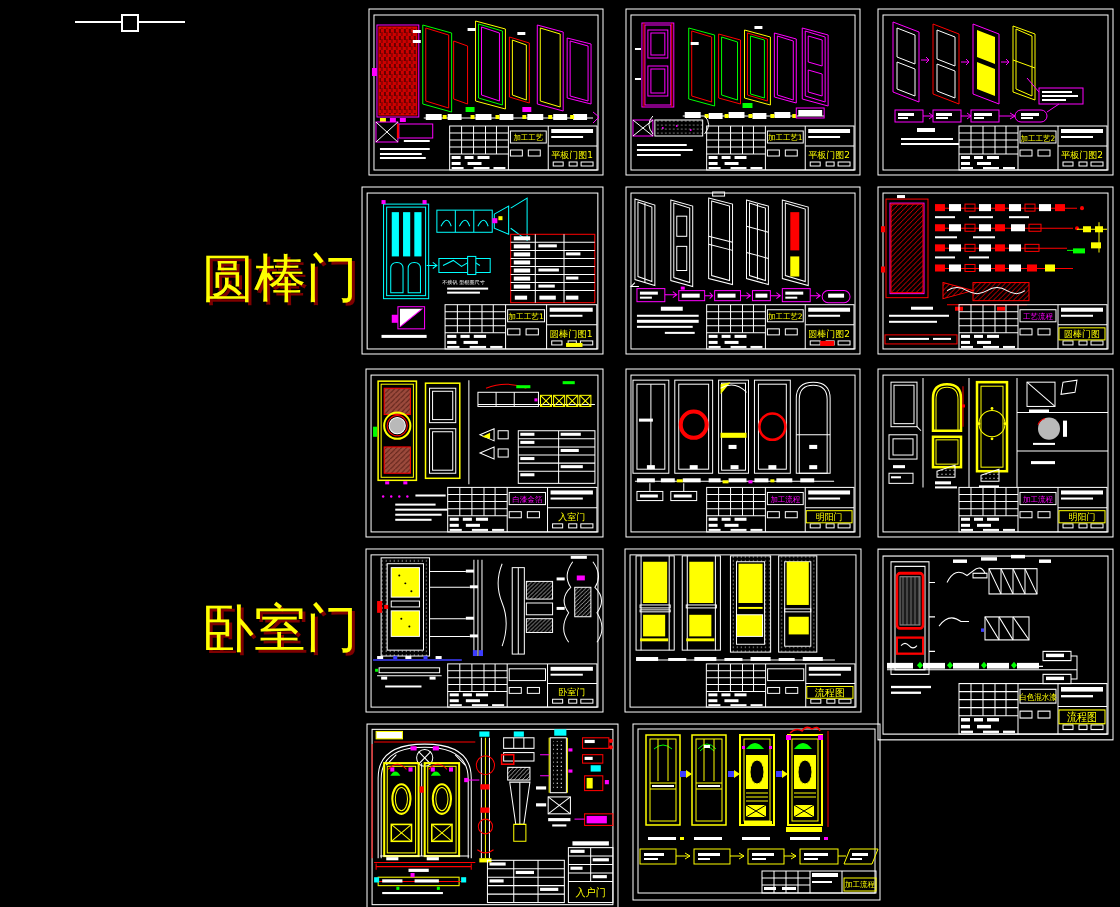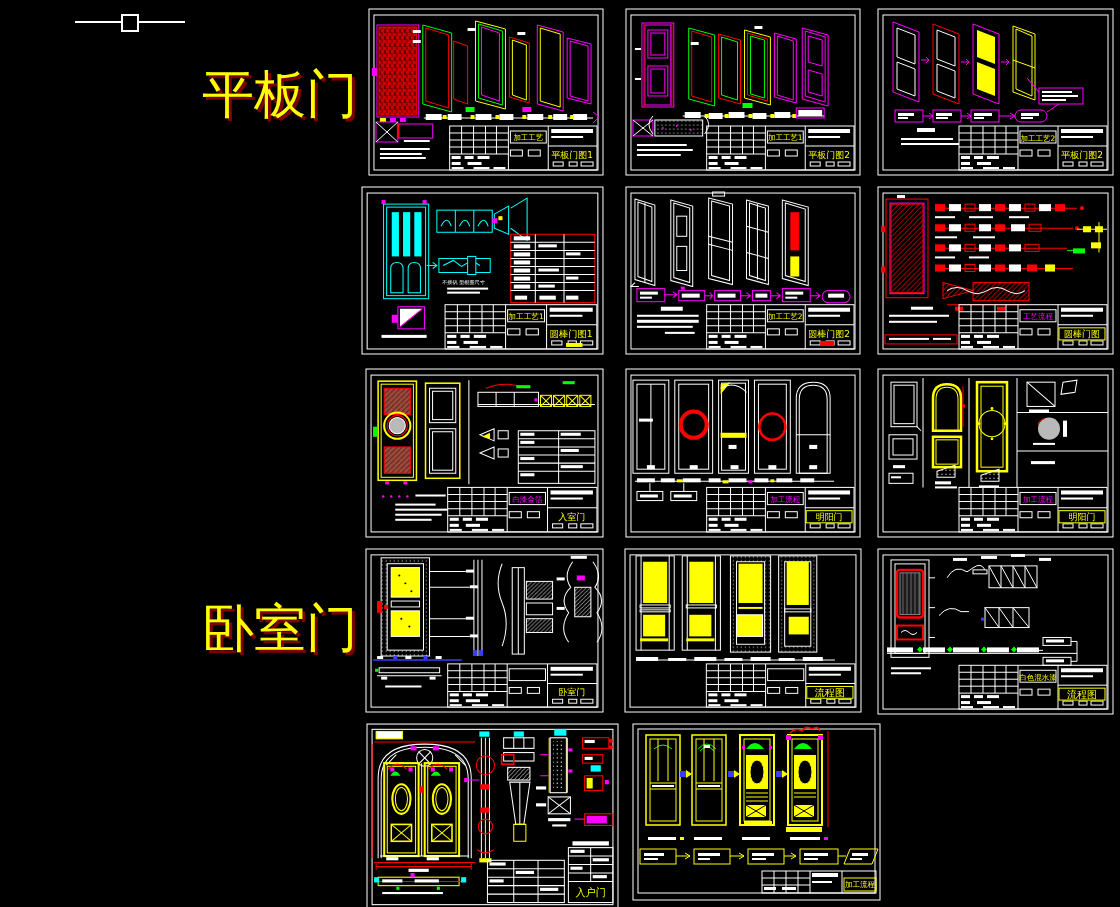--- a/index.html
+++ b/index.html
@@ -96,21 +96,21 @@
       <rect x="132" y="36" width="12" height="4"></rect>
     </g>
   </defs>
 </svg>
 
 <div class="canvas">
 
   <div class="cursorline"></div>
   <div class="pickbox"></div>
 
-  <div class="rowlabel" style="top:66px">平板门</div>
+  <div class="rowlabel" style="top:250px">圆棒门</div>
   <div class="rowlabel" style="top:600px">卧室门</div>
 
   <div class="sheet" style="left:368px;top:8px;width:236px;height:168px">
     <svg viewBox="0 0 237 168" preserveAspectRatio="none">
       <rect class="w" x="1" y="1" width="235" height="166"></rect>
         <rect class="w" x="6" y="7" width="225" height="155"></rect>
       <g>
         <rect class="m" x="9" y="17" width="42" height="92"></rect>
         <rect x="11" y="19" width="38" height="88" fill="url(#pRedV)" stroke="#f00"></rect>
         <rect class="fy" x="12" y="110" width="6" height="4"></rect>
@@ -841,21 +841,21 @@
         <rect class="fw" x="178" y="111" width="20" height="4"></rect>
       </g>
       <g transform="translate(82,118)">
         <use href="#tb" class="w"></use>
         <rect class="y" x="100" y="23" width="46" height="12"></rect>
         <text class="ty t10" x="123" y="33">流程图</text>
       </g>
     </svg>
   </div>
 
-  <div class="sheet" style="left:877px;top:548px;width:237px;height:167px">
+  <div class="sheet" style="left:877px;top:548px;width:237px;height:193px">
     <svg viewBox="0 0 237 168" preserveAspectRatio="none">
       <rect class="w" x="1" y="1" width="235" height="166"></rect>
         <rect class="w" x="6" y="7" width="225" height="155"></rect>
       <g>
         <rect class="w" x="14" y="12" width="38" height="98"></rect>
           <rect class="w" x="18" y="16" width="30" height="90"></rect>
         <rect class="r sw25" x="20" y="22" width="26" height="48" rx="3"></rect>
         <rect x="23" y="25" width="20" height="42" fill="url(#pVGray)" stroke="#888"></rect>
         <rect class="r sw2" x="20" y="78" width="26" height="14"></rect>
         <path class="w" d="M24 85 q4 -4 8 0 t8 0"></path>

